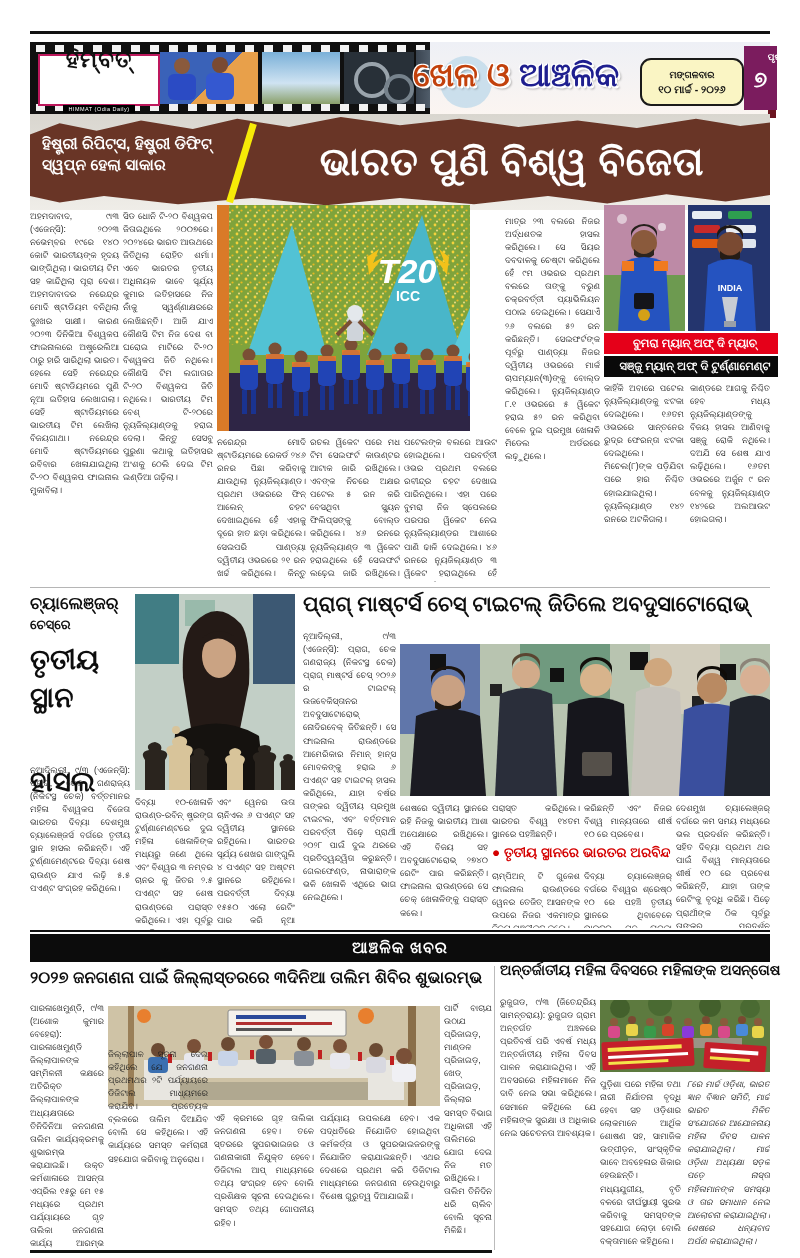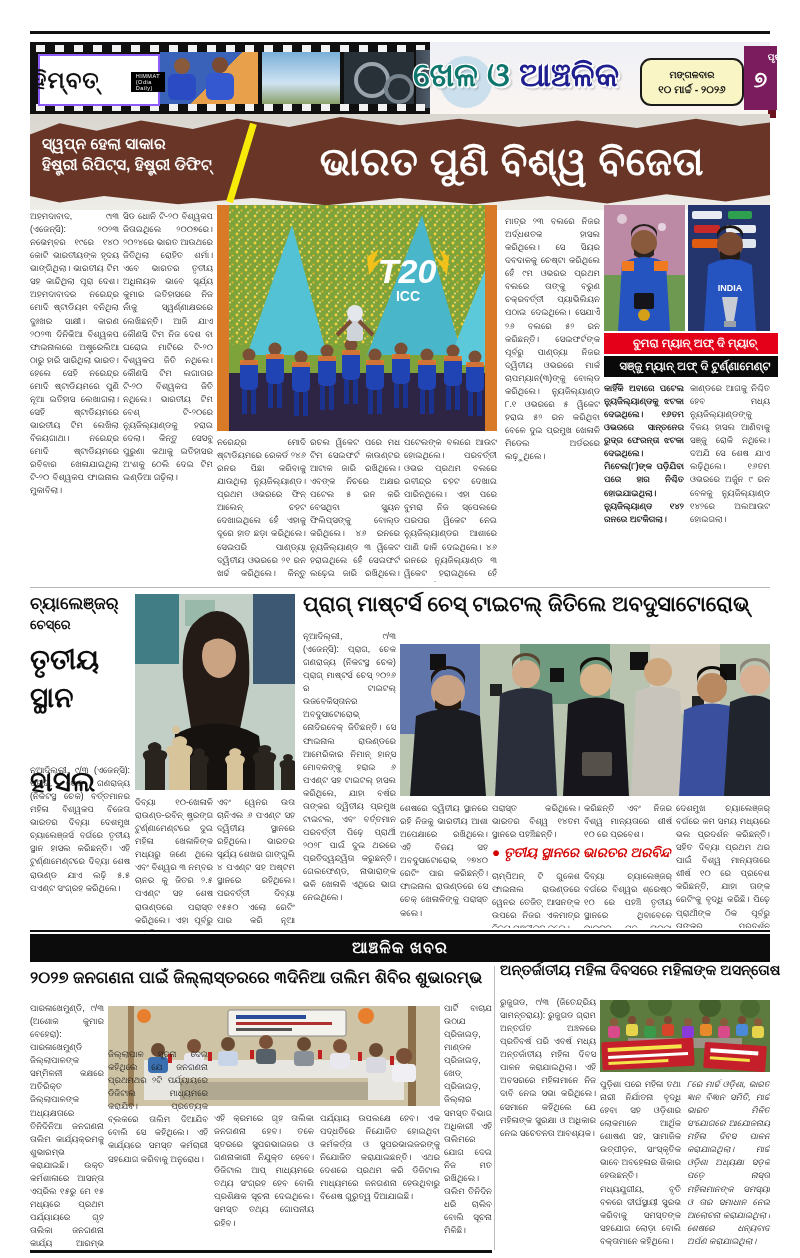--- a/index.html
+++ b/index.html
@@ -8,29 +8,29 @@
   .abs{position:absolute;}
   .col{position:absolute;font-size:8.6px;line-height:1.52;color:#1c1c1c;text-align:justify;
        overflow:hidden;word-break:break-word;}
   .rule{position:absolute;background:#111;}
   
   .film{position:absolute;left:30px;top:42px;width:452px;height:72px;background:#101010;}
   .film:before,.film:after{content:"";position:absolute;left:6px;right:6px;height:7px;
        background:repeating-linear-gradient(90deg,#f2f2f2 0 9px,transparent 9px 19px);}
   .film:before{top:3px}.film:after{bottom:3px}
   .logo-box{position:absolute;left:38px;top:54px;width:118px;height:48px;background:#fff;
-       border:2px solid #8b5cf6;display:flex;flex-direction:row;align-items:center;justify-content:center;gap:31px;}
+       border:2px solid #be185d;display:flex;flex-direction:column;align-items:center;justify-content:center;gap:31px;}
   .logo-main{font-size:23px;font-weight:900;color:#111;letter-spacing:1px;line-height:1;}
   .logo-sub{margin-top:3px;background:#000;color:#fff;font-size:5.5px;padding:1px 5px;letter-spacing:.5px;}
   .mh-right{position:absolute;left:430px;top:42px;width:340px;height:72px;
        background:linear-gradient(180deg,#eef0f6,#fbf5f1);}
   .mh-title{position:absolute;left:392px;top:56px;width:248px;text-align:center;white-space:nowrap;
        font-size:33px;font-weight:900;
        text-shadow:2px 2px 0 #fff,-1px -1px 0 #fff,1px -1px 0 #fff,-1px 1px 0 #fff,3px 3px 2px rgba(0,0,0,.25);}
-  .t-red{color:#0f766e;} .t-blue{color:#1f1f8f;}
+  .t-red{color:#c2410c;} .t-blue{color:#1f1f8f;}
   .datebox{position:absolute;left:640px;top:58px;width:100px;height:44px;background:#faf5c4;
        border:2px solid #1a1a1a;border-radius:11px;display:flex;flex-direction:column;
        align-items:center;justify-content:center;color:#111;}
   .datebox .d1{font-size:9.5px;font-weight:700;} .datebox .d2{font-size:10.5px;font-weight:700;margin-top:2px;}
   .pagebox{position:absolute;left:744px;top:46px;width:33px;height:64px;background:#7b1c5e;color:#fff;
        display:flex;flex-direction:column;align-items:center;padding-top:6px;box-sizing:border-box;}
   .pagebox .p1{font-size:9px;font-weight:700;margin-left:36px;} .pagebox .p2{font-size:22px;font-weight:900;margin-top:4px;}
   .pagebox .notch{position:absolute;right:1px;bottom:-8px;width:8px;height:8px;background:#6b1420;}
   
   .paper{position:absolute;left:30px;top:114px;width:740px;height:96px;
@@ -99,30 +99,30 @@
     <div class="pagebox">
       <div class="p1">ପୃଷ୍ଠା</div>
       <div class="p2">୭</div>
       <div class="notch"></div>
     </div>
   </div>
 
   <div class="paper"></div>
   <div class="torn"></div>
   <div class="kicker">
+    <div>ହିଷ୍ଟ୍ରୀ ରିପିଟ୍ସ, ହିଷ୍ଟ୍ରୀ ଡିଫିଟ୍</div>
     <div>ସ୍ୱପ୍ନ ହେଲା ସାକାର</div>
-    <div>ହିଷ୍ଟ୍ରୀ ରିପିଟ୍ସ, ହିଷ୍ଟ୍ରୀ ଡିଫିଟ୍</div>
   </div>
   <div class="slash"></div>
   <div class="mainhead">ଭାରତ ପୁଣି ବିଶ୍ୱ ବିଜେତା</div>
 
   <div class="col" style="left:30px;top:210px;width:89px;height:372px;">ଅହମଦାବାଦ, ୯ା୩ (ଏଜେନ୍ସି): ୨୦୨୩ ନଭେମ୍ବର ୧୯ରେ ୧୪୦ କୋଟି ଭାରତୀୟଙ୍କ ହୃଦୟ ଭାଙ୍ଗିଥିଲା। ଭାରତୀୟ ଟିମ ସହ କାନ୍ଦିଥିଲା ପୂରା ଦେଶ। ଅହମଦାବାଦର ନରେନ୍ଦ୍ର ମୋଦି ଷ୍ଟାଡିୟମ ବନିଥିଲା ଦୁଃଖର ସାକ୍ଷୀ। କାରଣ ୨୦୨୩ ଦିନିକିଆ ବିଶ୍ୱକପ ଫାଇନାଲରେ ଅଷ୍ଟ୍ରେଲିଆ ଠାରୁ ହାରି ସାରିଥିଲା ଭାରତ। ହେଲେ ସେହି ନରେନ୍ଦ୍ର ମୋଦି ଷ୍ଟାଡିୟମରେ ପୁଣି ନୂଆ ଇତିହାସ ଲେଖାଗଲା। ସେହି ଷ୍ଟାଡିୟମରେ ଭାରତୀୟ ଟିମ ଲେଖିଲା ବିଜୟଗାଥା। ନରେନ୍ଦ୍ର ମୋଦି ଷ୍ଟାଡିୟମରେ ରବିବାର ଖେଳାଯାଇଥିଲା ଟି-୨୦ ବିଶ୍ୱକପ ଫାଇନାଲ ମୁକାବିଲା।</div>
   <div class="col" style="left:123px;top:210px;width:90px;height:372px;">ସିଡ ଧୋନି ଟି-୨୦ ବିଶ୍ୱକପ ଜିତାଇଥିଲେ ୨୦୦୭ରେ। ୨୦୨୪ରେ ଭାରତ ଆଉଥରେ ଜିତିଥିଲା ରୋହିତ ଶର୍ମା। ଏବେ ଭାରତର ତୃତୀୟ ଅଧିନାୟକ ଭାବେ ସୂର୍ଯ୍ୟ କୁମାର ଇତିହାସରେ ନିଜ ନାଁକୁ ସ୍ୱର୍ଣ୍ଣାକ୍ଷରରେ ଲେଖିଛନ୍ତି। ଆଜି ଯାଏ କୌଣସି ଟିମ ନିଜ ଦେଶ ବା ଘରୋଇ ମାଟିରେ ଟି-୨୦ ବିଶ୍ୱକପ ଜିତି ନଥିଲେ। କୌଣସି ଟିମ ଲଗାତାର ଟି-୨୦ ବିଶ୍ୱକପ ଜିତି ନଥିଲେ। ଭାରତୀୟ ଟିମ ବେଶ୍ ଟି-୨୦ରେ ନ୍ୟୁଜିଲ୍ୟାଣ୍ଡକୁ ହରାଇ ଦେଲା। କିନ୍ତୁ ସେସବୁ ପୁରୁଣା କଥାକୁ ଇତିହାସର ଅଂଶକୁ ଠେଲି ଦେଇ ଟିମ ଇଣ୍ଡିଆ ଗଢ଼ିଲା।</div>
 
-  <div class="photo" style="left:217px;top:205px;width:280px;height:226px;">
+  <div class="photo" style="left:217px;top:205px;width:253px;height:226px;">
     <svg width="280" height="226" viewBox="0 0 280 226" xmlns="http://www.w3.org/2000/svg">
       <defs>
         <pattern id="cf1" width="9" height="9" patternUnits="userSpaceOnUse">
           <circle cx="2" cy="2" r="1.4" fill="#f5d23c"></circle>
             <circle cx="6.5" cy="5.5" r="1.1" fill="#e8b820"></circle>
           <circle cx="4" cy="7.5" r=".9" fill="#fae48a"></circle>
         </pattern>
         <g id="plyr1">
           <circle cx="0" cy="0" r="6.5" fill="#7a4f35"></circle>
           <rect x="-9" y="5" width="18" height="30" rx="5" fill="#2144b5"></rect>
@@ -196,21 +196,21 @@
       <path d="M20 60 q22 -12 44 0 l4 66 l-52 0 z" fill="#2553c0"></path>
       <text x="42" y="86" font-family="Liberation Sans,sans-serif" font-size="9" font-weight="900" fill="#ffffff" text-anchor="middle">INDIA</text>
       <polygon points="34,92 50,92 46,116 38,116" fill="#c8ccd4"></polygon>
       <rect x="36" y="116" width="12" height="6" fill="#9aa0a8"></rect>
     </svg>
   </div>
 
   <div class="capbar" style="left:604px;top:333px;background:#e50019;">ବୁମରା ମ୍ୟାନ୍ ଅଫ୍ ଦି ମ୍ୟାଚ୍</div>
   <div class="capbar" style="left:604px;top:356px;background:#0a0a0a;">ସଞ୍ଜୁ ମ୍ୟାନ୍ ଅଫ୍ ଦି ଟୁର୍ଣ୍ଣାମେଣ୍ଟ</div>
 
-  <div class="col" style="left:604px;top:382px;width:80px;height:200px;font-weight:bold;">କାହିଁକି ଅବାରେ ପଟେଲ ନ୍ୟୁଜିଲ୍ୟାଣ୍ଡକୁ ଝଟକା ଦେଇଥିଲେ। ୧୬ତମ ଓଭରରେ ସାନ୍ତନେର ରୁଦ୍ର ଫେରନ୍ତା ଝଟକା ଦେଇଥିଲେ। ମିଚେଲ(୮)ଙ୍କ ପଡ଼ିଯିବା ପରେ ହାର ନିଶ୍ଚିତ ହୋଇଯାଇଥିଲା। ନ୍ୟୁଜିଲ୍ୟାଣ୍ଡ ୧୪୨ ରନରେ ଅଟକିଗଲା।</div>
+  <div class="col" style="left:604px;top:382px;width:80px;height:200px;">କାହିଁକି ଅବାରେ ପଟେଲ ନ୍ୟୁଜିଲ୍ୟାଣ୍ଡକୁ ଝଟକା ଦେଇଥିଲେ। ୧୬ତମ ଓଭରରେ ସାନ୍ତନେର ରୁଦ୍ର ଫେରନ୍ତା ଝଟକା ଦେଇଥିଲେ। ମିଚେଲ(୮)ଙ୍କ ପଡ଼ିଯିବା ପରେ ହାର ନିଶ୍ଚିତ ହୋଇଯାଇଥିଲା। ନ୍ୟୁଜିଲ୍ୟାଣ୍ଡ ୧୪୨ ରନରେ ଅଟକିଗଲା।</div>
   <div class="col" style="left:690px;top:382px;width:80px;height:200px;">କାଣ୍ଡରେ ଆଗକୁ ନିଶ୍ଚିତ ହେବ ମଧ୍ୟ ନ୍ୟୁଜିଲ୍ୟାଣ୍ଡଙ୍କୁ ବିଜୟ ହାସଲ ଆଣିବାକୁ ସଞ୍ଜୁ ରୋକି ନଥିଲେ। ଦଅଯି ସେ ଶେଷ ଯାଏ ଲଢ଼ିଥିଲେ। ୧୬ତମ ଓଭରରେ ଅର୍ଜୁନ ୯ ରନ ବେଳକୁ ନ୍ୟୁଜିଲ୍ୟାଣ୍ଡ ୧୪୨ରେ ଅଲଆଉଟ ହୋଇଗଲା।</div>
 
   <div class="abs" style="left:30px;top:587px;width:740px;height:1px;background:#b5b5b5;"></div>
 
   <div class="h-black" style="left:30px;top:594px;font-size:17px;">ଚ୍ୟାଲେଞ୍ଜର୍</div>
   <div class="h-black" style="left:30px;top:617px;font-size:13px;">ଚେସ୍ରେ</div>
   <div class="h-black" style="left:30px;top:644px;font-size:28px;">ତୃତୀୟ</div>
   <div class="h-black" style="left:30px;top:682px;font-size:28px;">ସ୍ଥାନ</div>
   <div class="h-black" style="left:30px;top:720px;font-size:28px;margin-top:46px;">ହାସଲ</div>
   <div class="col" style="left:30px;top:764px;width:100px;height:166px;">ନୂଆଦିଲ୍ଲୀ, ୯/୩ (ଏଜେନ୍ସି): ପ୍ରାଗ, ଚେକ ଗଣରାଜ୍ୟ (ନିକଟସ୍ଥ ଚେକ) ବର୍ତ୍ତମାନର ମହିଳା ବିଶ୍ୱକପ ବିଜେତା ଭାରତର ଦିବ୍ୟା ଦେଶମୁଖ ଚ୍ୟାଲେଞ୍ଜର୍ସ ବର୍ଗରେ ତୃତୀୟ ସ୍ଥାନ ହାସଲ କରିଛନ୍ତି। ଏହି ଟୁର୍ଣ୍ଣାମେଣ୍ଟରେ ଦିବ୍ୟା ଶେଷ ରାଉଣ୍ଡ ଯାଏ ଲଢ଼ି ୫.୫ ପଏଣ୍ଟ ସଂଗ୍ରହ କରିଥିଲେ।</div>
@@ -289,21 +289,21 @@
           <path d="M340 32 a15 15 0 0 1 30 0 l0 -8 a15 10 0 0 0 -30 0 z" fill="#8c8478"></path>
         <path d="M330 58 q25 -12 40 -2 l0 96 l-46 0 z" fill="#20242c"></path>
       </g>
     </svg>
   </div>
 
   <div class="col" style="left:400px;top:802px;width:88px;height:126px;">ଶେଷରେ ଦ୍ୱିତୀୟ ସ୍ଥାନରେ ରହି ନିଜକୁ ଭାରତୀୟ ଆଶା ଅପେକ୍ଷାରେ ରଖିଥିଲେ। ଏହି ବିଜୟ ସହ ଅବଦୁସାଟୋରୋଭ୍ ୨୭୪୦ ରେଟିଂ ପାର କରିଛନ୍ତି। ଫାଇନାଲ ରାଉଣ୍ଡରେ ସେ ଚେକ୍ ଖେଳାଳିଙ୍କୁ ପରାସ୍ତ କଲେ।</div>
   <div class="col" style="left:492px;top:802px;width:88px;height:38px;">ପରାସ୍ତ କରିଥିଲେ। ଭାରତର ବିଶ୍ୱ ୧୪ତମ ସ୍ଥାନରେ ପହଞ୍ଚିଛନ୍ତି।</div>
   <div class="col" style="left:584px;top:802px;width:88px;height:38px;">କରିଛନ୍ତି ଏବଂ ନିଜର ବିଶ୍ୱ ମାନ୍ୟତାରେ ଶୀର୍ଷ ୧୦ ରେ ପ୍ରବେଶ।</div>
 
-  <div class="subhead-red" style="left:492px;top:845px;font-style:italic;">
+  <div class="subhead-red" style="left:492px;top:845px;">
     <span>●</span>
     <span>ତୃତୀୟ ସ୍ଥାନରେ ଭାରତର ଅରବିନ୍ଦ</span>
   </div>
 
   <div class="col" style="left:492px;top:870px;width:88px;height:58px;">ଚାମ୍ପିଅନ୍ ଟି ଗୁକେଶ ଫାଇନାଲ ରାଉଣ୍ଡରେ ୱେନର ତେଜିତ୍ ଆସନଙ୍କ ଉପରେ ନିଜର ଏକମାତ୍ର ବିଜୟ ପଞ୍ଜୀକୃତ କଲେ।</div>
   <div class="col" style="left:584px;top:870px;width:88px;height:58px;">ଦିବ୍ୟା ଚ୍ୟାଲେଞ୍ଜର୍ ବର୍ଗରେ ବିଶ୍ୱର ଶ୍ରେଷ୍ଠ ୧୦ ରେ ପହଞ୍ଚି ତୃତୀୟ ସ୍ଥାନରେ ଥିବାବେଳେ ଭାରତର ଯୁବ ତାରକା ଦିବ୍ୟା।</div>
   <div class="col" style="left:676px;top:802px;width:94px;height:126px;">ଦେଶମୁଖ ଚ୍ୟାଲେଞ୍ଜର୍ ବର୍ଗରେ କମ ସମୟ ମଧ୍ୟରେ ଭଲ ପ୍ରଦର୍ଶନ କରିଛନ୍ତି। ସହିତ ଦିବ୍ୟା ପ୍ରଥମ ଥର ପାଇଁ ବିଶ୍ୱ ମାନ୍ୟତାରେ ଶୀର୍ଷ ୧୦ ରେ ପ୍ରବେଶ କରିଛନ୍ତି, ଯାହା ତାଙ୍କ ରେଟିଂକୁ ବୃଦ୍ଧି କରିଛି। ପିଢ଼େ ପ୍ରାର୍ଥୀଙ୍କ ଠିକ ପୂର୍ବରୁ ତାଙ୍କର ପ୍ରଦର୍ଶନ ପ୍ରଶଂସକଙ୍କ ଆଶା ବଢ଼ାଇଛି।</div>
 
   <div class="rule" style="left:30px;top:930px;width:740px;height:2px;"></div>
   <div class="sectionbar">ଆଞ୍ଚଳିକ ଖବର</div>

